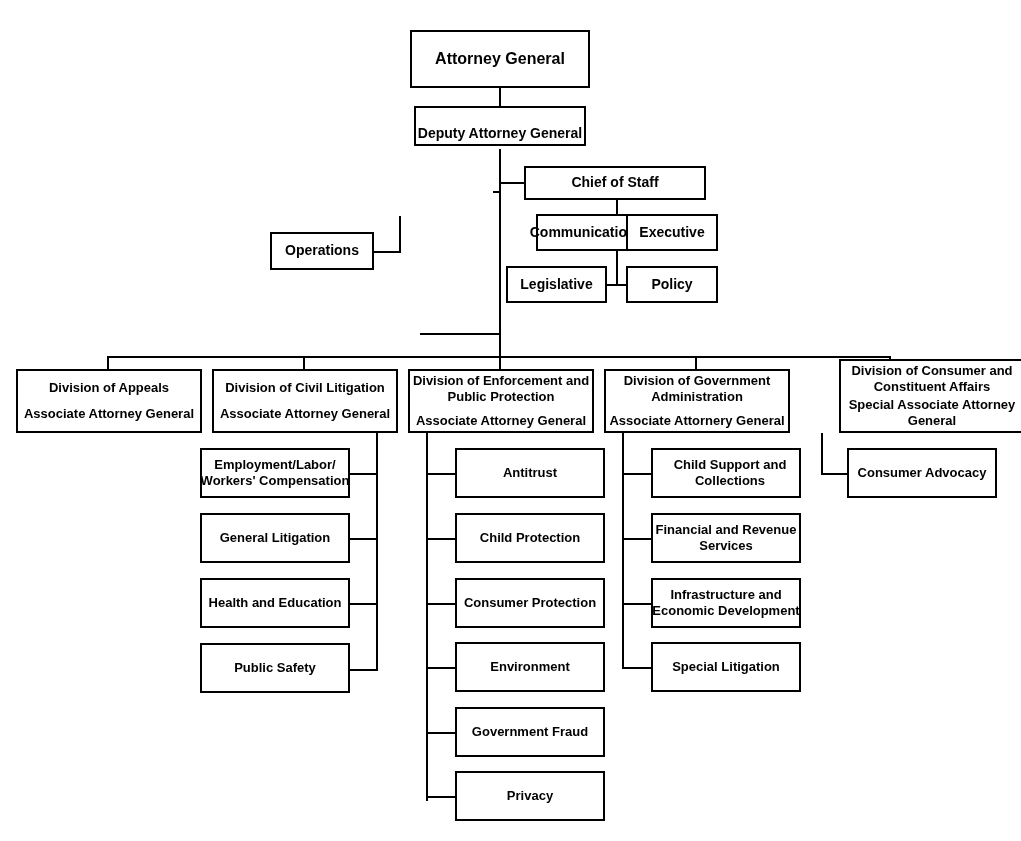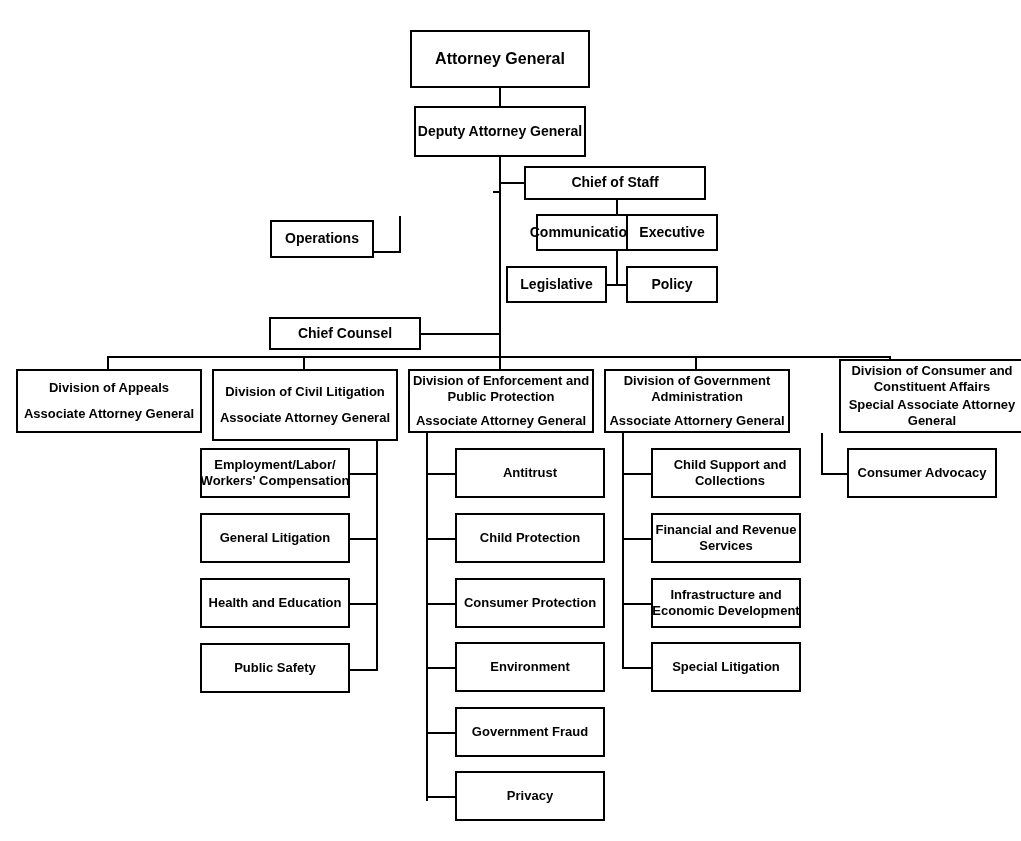--- a/index.html
+++ b/index.html
@@ -103,26 +103,26 @@
   <div class="conn h" style="left:622px; top:603px; width:30px;"></div>
   <div class="conn h" style="left:622px; top:667px; width:30px;"></div>
 
   <div class="conn v" style="left:821px; top:433px; height:42px;"></div>
   <div class="conn h" style="left:821px; top:473px; width:28px;"></div>
 
   <div class="node t16" style="left:410px; top:30px; width:180px; height:58px;">
     <span class="ln">Attorney General</span>
   </div>
 
-  <div class="node t14" style="left:414px; top:106px; width:172px; height:51px;">
+  <div class="node t14" style="left:414px; top:106px; width:172px; height:40px;justify-content:flex-end;">
     <span class="ln">Deputy Attorney General</span>
   </div>
 
 
-  <div class="node t14" style="left:270px; top:220px; width:104px; height:38px;">
+  <div class="node t14" style="left:270px; top:232px; width:104px; height:38px;">
     <span class="ln">Operations</span>
   </div>
 
   <div class="node t14" style="left:524px; top:166px; width:182px; height:34px;">
     <span class="ln">Chief of Staff</span>
   </div>
 
   <div class="node t14" style="left:506px; top:214px; width:101px; height:37px;margin-left:30px;">
     <span class="ln">Communications</span>
   </div>
@@ -132,31 +132,28 @@
   </div>
 
   <div class="node t14" style="left:506px; top:266px; width:101px; height:37px;">
     <span class="ln">Legislative</span>
   </div>
 
   <div class="node t14" style="left:626px; top:266px; width:92px; height:37px;">
     <span class="ln">Policy</span>
   </div>
 
-  <div class="node t14" style="left:269px; top:317px; width:152px; height:33px;">
-    <span class="ln">Chief Counsel</span>
-  </div>
 
   <div class="node t13" style="left:16px; top:369px; width:186px; height:64px;">
     <span class="ln">Division of Appeals</span>
     <span class="gap"></span>
     <span class="ln">Associate Attorney General</span>
   </div>
 
-  <div class="node t13" style="left:212px; top:369px; width:186px; height:72px;">
+  <div class="node t13" style="left:212px; top:369px; width:186px; height:64px;">
     <span class="ln">Division of Civil Litigation</span>
     <span class="gap"></span>
     <span class="ln">Associate Attorney General</span>
   </div>
 
   <div class="node t13" style="left:408px; top:369px; width:186px; height:64px;">
     <span class="ln">Division of Enforcement and</span>
     <span class="ln">Public Protection</span>
     <span class="gap"></span>
     <span class="ln">Associate Attorney General</span>

